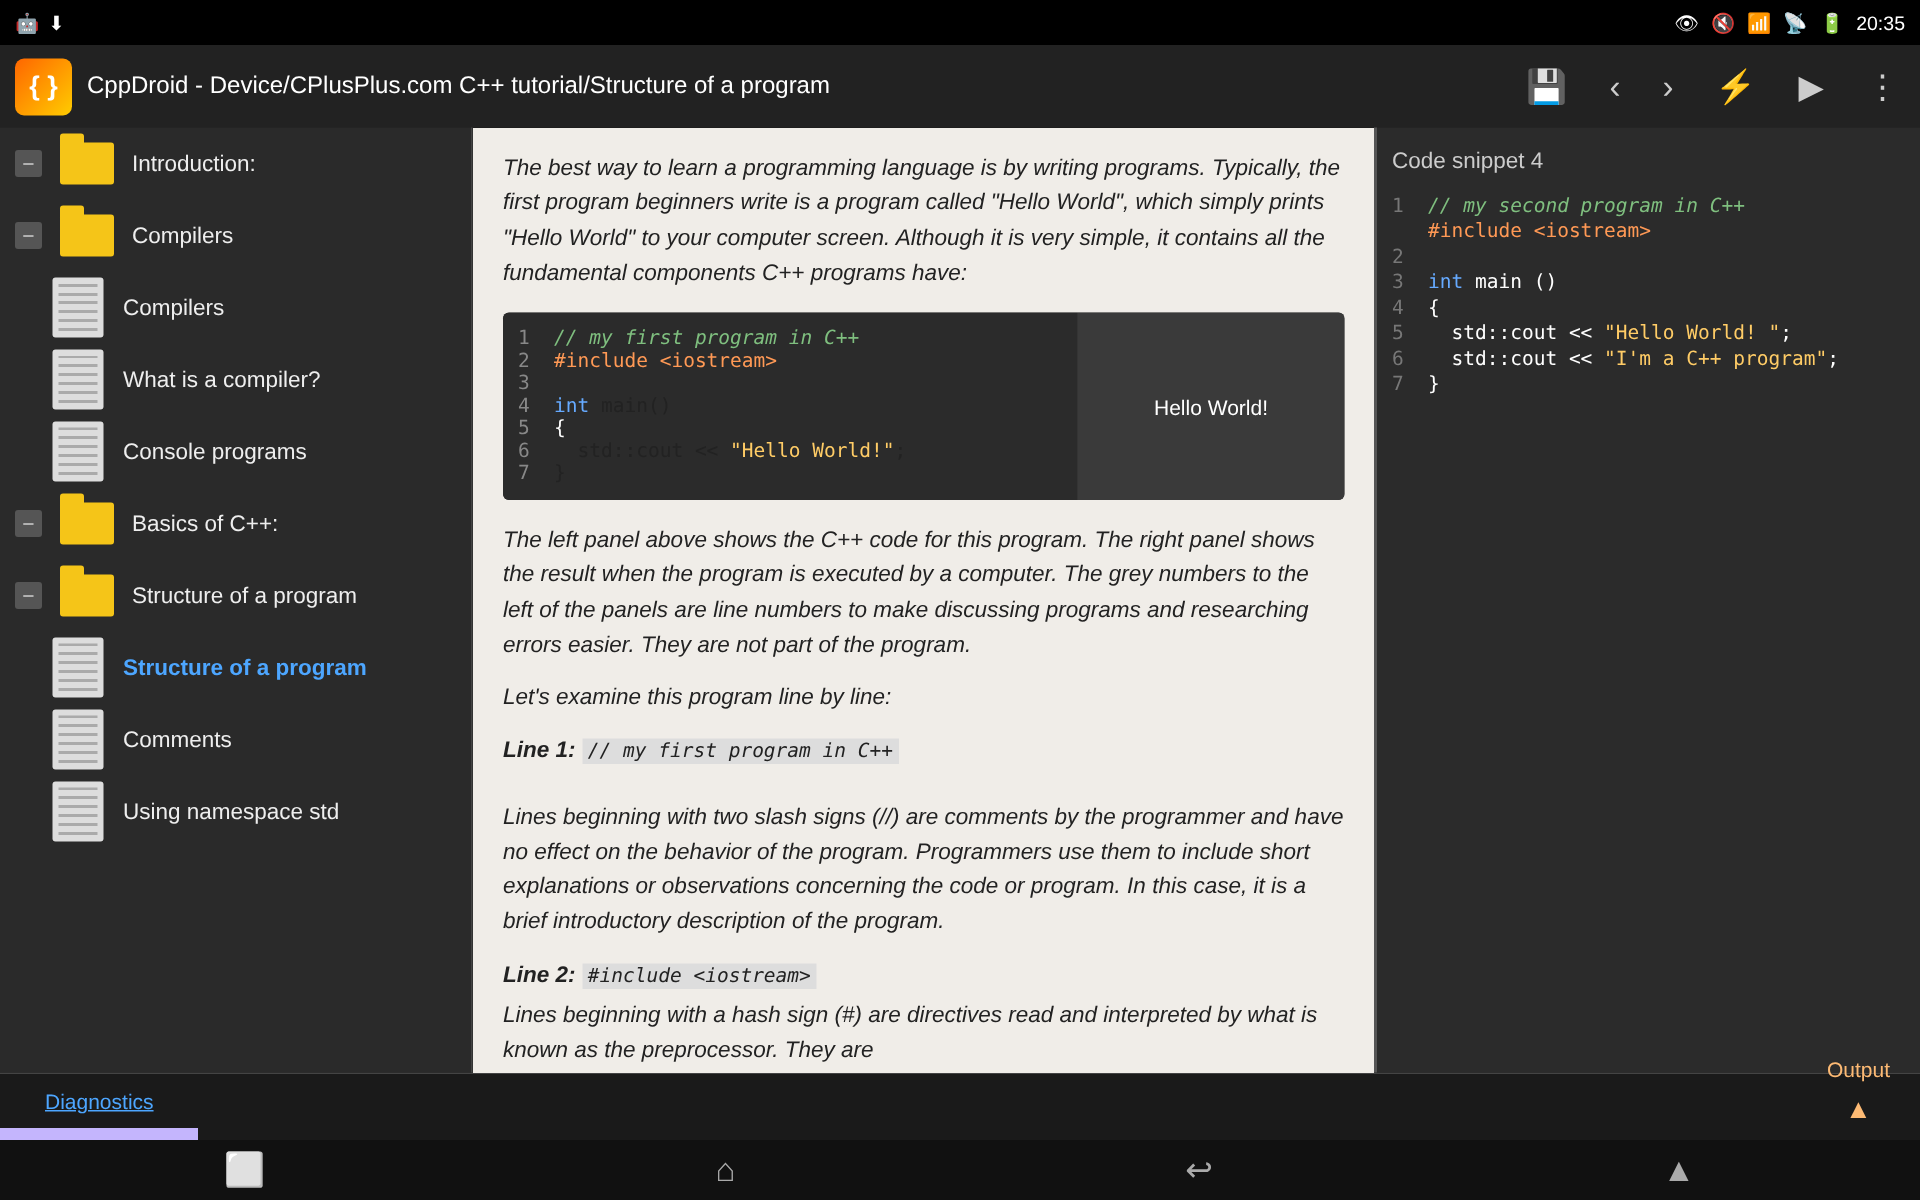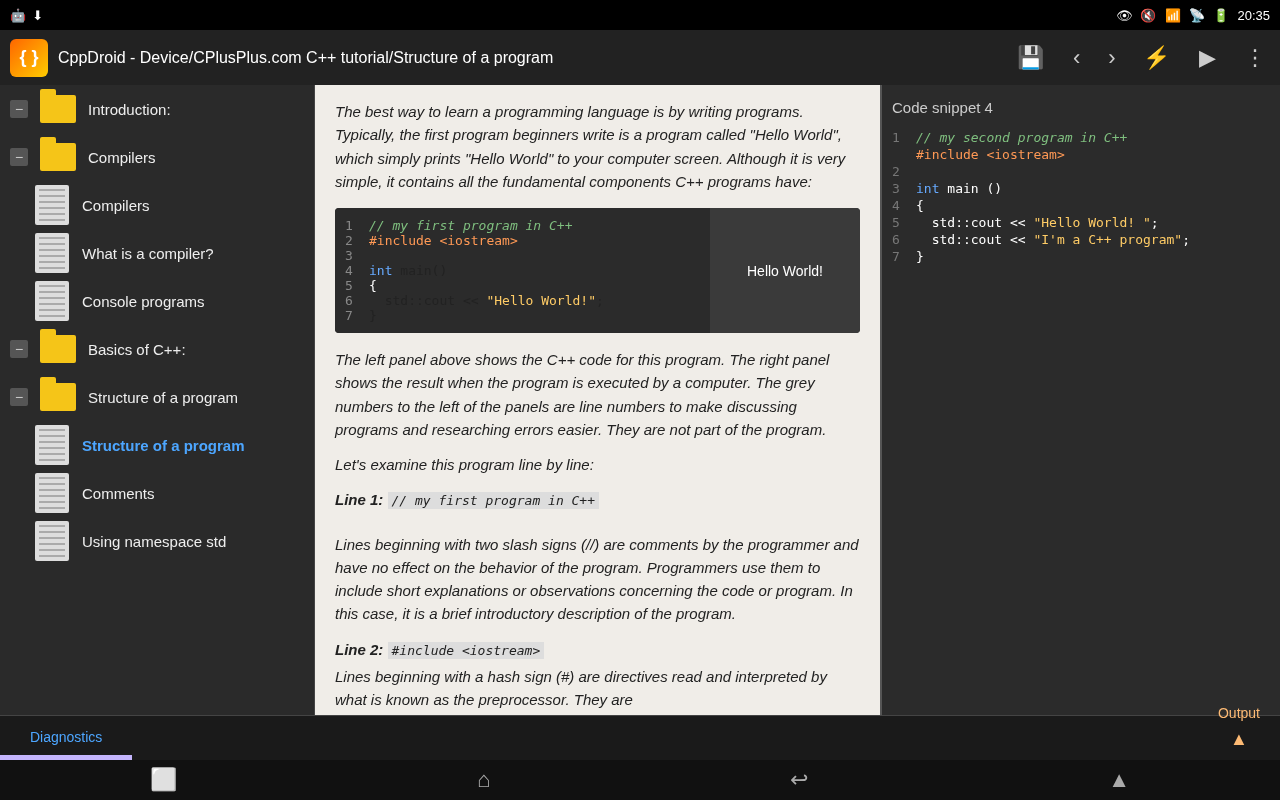--- a/index.html
+++ b/index.html
@@ -156,40 +156,40 @@
       overflow: hidden;
     }
     .code-panel {
       flex: 1;
       background: #2b2b2b;
       padding: 10px;
       font-family: monospace;
       font-size: 13px;
     }
     .code-output {
-      width: 150px;
+      width: 178px;
       background: #3a3a3a;
       padding: 10px;
       color: #fff;
       font-size: 14px;
       display: flex;
       align-items: center;
       justify-content: center;
     }
     .code-line { display: flex; gap: 10px; }
     .line-num { color: #888; min-width: 14px; }
     .code-kw { color: #66aaff; }
     .code-comment { color: #7fbf7f; font-style: italic; }
     .code-inc { color: #ff9955; }
     .code-fn { color: #fff; }
     .code-str { color: #ffcc66; }
 
     
     .snippet-panel {
-      width: 400px;
+      width: 364px;
       background: #2b2b2b;
       flex-shrink: 0;
       border-left: 2px solid #555;
       padding: 10px;
       overflow-y: auto;
     }
     .snippet-title {
       color: #ccc;
       font-size: 15px;
       margin-bottom: 10px;
@@ -208,21 +208,22 @@
     }
     .tab-item {
       padding: 10px 30px;
       font-size: 14px;
       color: #aaa;
       cursor: pointer;
       border-bottom: 3px solid transparent;
     }
     .tab-item.active {
       color: #4da6ff;
-      border-bottom: 5px solid #c4b5fd;
+      border-bottom: 8px solid #c4b5fd;
+      text-decoration: underline;
     }
     .tab-output {
       margin-left: auto;
       padding: 10px 20px;
       color: #fdba74;
       font-size: 14px;
       display: flex;
       align-items: center;
       gap: 8px;
       flex-direction: column;

